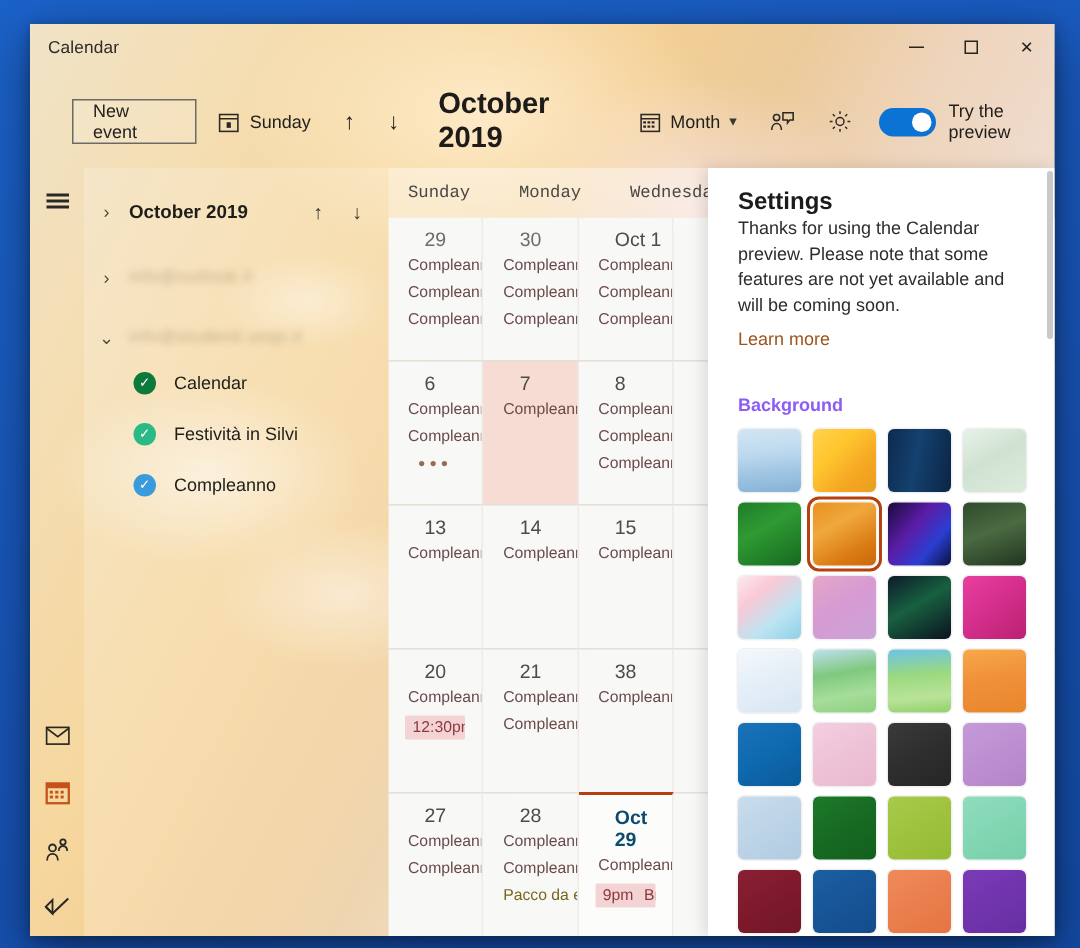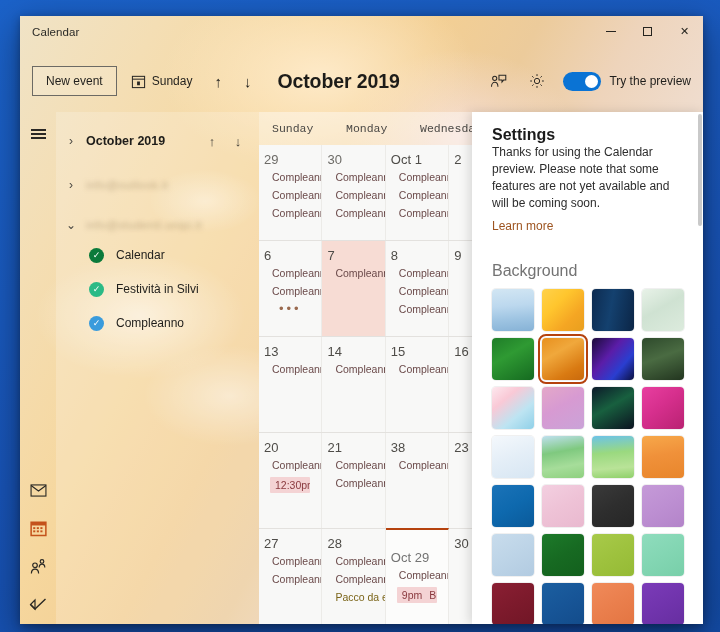--- a/index.html
+++ b/index.html
@@ -46,21 +46,21 @@
   .caption-btns { position: absolute; right: 0; top: 0; display: flex; }
   .cap-btn {
     width: 37px; height: 30px;
     display: flex; align-items: center; justify-content: center;
     color: #26241f; font-size: 11px;
   }
   .cap-glyph-min { width: 10px; height: 1px; background: #26241f; }
   .cap-glyph-max { width: 9px; height: 9px; border: 1px solid #26241f; }
   
   #toolbar {
-    position: absolute; left: 0; top: 34px; width: 100%; height: 62px;
+    position: absolute; left: 16px; top: 34px; width: 100%; height: 62px;
     z-index: 25;
     display: flex; align-items: center;
   }
   #new-event {
     margin-left: 12px;
     height: 30px; padding: 0 13px;
     border: 1px solid #6c6a64;
     background: rgba(255,255,255,.14);
     font-size: 12px; color: #201f1c;
     display: flex; align-items: center;
@@ -174,25 +174,25 @@
     background: #f8f8f7;
     border-right: 1px solid #ecebe8;
     padding: 7px 0 0 0;
     overflow: hidden;
     cursor: pointer;
     position: relative;
   }
   .daycell.selected { background: #f7dcd4; }
   .daycell.today { background: #fcfcfb; border-top: 2px solid #b5420e; margin-top: -1px; }
   .daynum {
-    font-size: 13px; color: #4e4c48; padding-left: 5px; margin-bottom: 4px;
+    font-size: 13px; color: #4e4c48; padding-left: 24px; margin-bottom: 4px;
     display: block;
   }
   .daycell.other .daynum { color: #6d6b67; }
-  .daycell.today .daynum { color: #737373; font-weight: normal; margin-top: 13px; }
+  .daycell.today .daynum { color: #0c4a6e; font-weight: bold; }
   .ev {
     font-size: 10.5px; color: #6b4a4a;
     padding-left: 13px; margin-bottom: 6px;
     white-space: nowrap; overflow: hidden;
     line-height: 12px;
   }
   .ev.olive { color: #7b6519; }
   .ev.chip {
     margin-left: 11px; margin-right: 11px; padding: 2px 5px;
     background: #f4d3d4; color: #8a3a3f;
@@ -216,21 +216,21 @@
     font-size: 16px; font-weight: bold; color: #1b1b1b; 
   }
   #settings-desc {
     font-size: 12px; color: #2d2d2d; line-height: 17px;
   }
   #learn-more {
     display: inline-block; margin-top: 7px;
     font-size: 12px; color: #9d5420; cursor: pointer;
   }
   #bg-heading {
-    font-size: 16px; font-weight: normal; color: #737373;
+    font-size: 12px; font-weight: bold; color: #8b5cf6;
     margin-top: 28px; margin-bottom: 9px;
   }
   #swatches { display: flex; flex-wrap: wrap; gap: 7px 8px; }
   .swatch {
     width: 42px; height: 42px; border-radius: 4px;
     cursor: pointer; flex: none; position: relative;
     overflow: hidden;
     box-shadow: 0 0 0 1px rgba(0,0,0,.06);
   }
   .swatch.sel { outline: 2px solid #b5420e; outline-offset: 2px; }
@@ -278,20 +278,38 @@
       </div>
       <div class="tb-item">
         <span style="font-size:15px">↑</span>
       </div>
       <div class="tb-item">
         <span style="font-size:15px">↓</span>
       </div>
       <div id="month-title">October 2019</div>
 
       <div id="tb-right">
+        <div class="tb-item">
+          <span class="tb-icon">
+            <svg width="15" height="15" viewBox="0 0 16 16">
+                <rect x="1.5" y="2.5" width="13" height="12" fill="none" stroke="#2a2824" stroke-width="1.1"></rect>
+                <line x1="1.5" y1="5.5" x2="14.5" y2="5.5" stroke="#2a2824" stroke-width="1.1"></line>
+                <g fill="#2a2824">
+                  <rect x="3" y="7.3" width="2" height="1.6"></rect>
+                  <rect x="6" y="7.3" width="2" height="1.6"></rect>
+                  <rect x="9" y="7.3" width="2" height="1.6"></rect>
+                  <rect x="3" y="10.3" width="2" height="1.6"></rect>
+                  <rect x="6" y="10.3" width="2" height="1.6"></rect>
+                  <rect x="9" y="10.3" width="2" height="1.6"></rect>
+                </g>
+              </svg>
+          </span>
+          <span>Month</span>
+          <span style="font-size:10px;color:#3a3833;">▾</span>
+        </div>
         <div class="tb-item">
           <span class="tb-icon">
             <svg width="17" height="16" viewBox="0 0 18 16">
                 <circle cx="5" cy="5.2" r="2.2" fill="none" stroke="#2a2824" stroke-width="1.1"></circle>
                 <path d="M1.6 14c0-2.7 1.5-4.6 3.4-4.6S8.4 11.3 8.4 14" fill="none" stroke="#2a2824" stroke-width="1.1"></path>
                 <path d="M9.5 1.8h7.2v5.2h-2.4l-1.6 2v-2H9.5z" fill="none" stroke="#2a2824" stroke-width="1.1"></path>
               </svg>
           </span>
         </div>
         <div class="tb-item">

